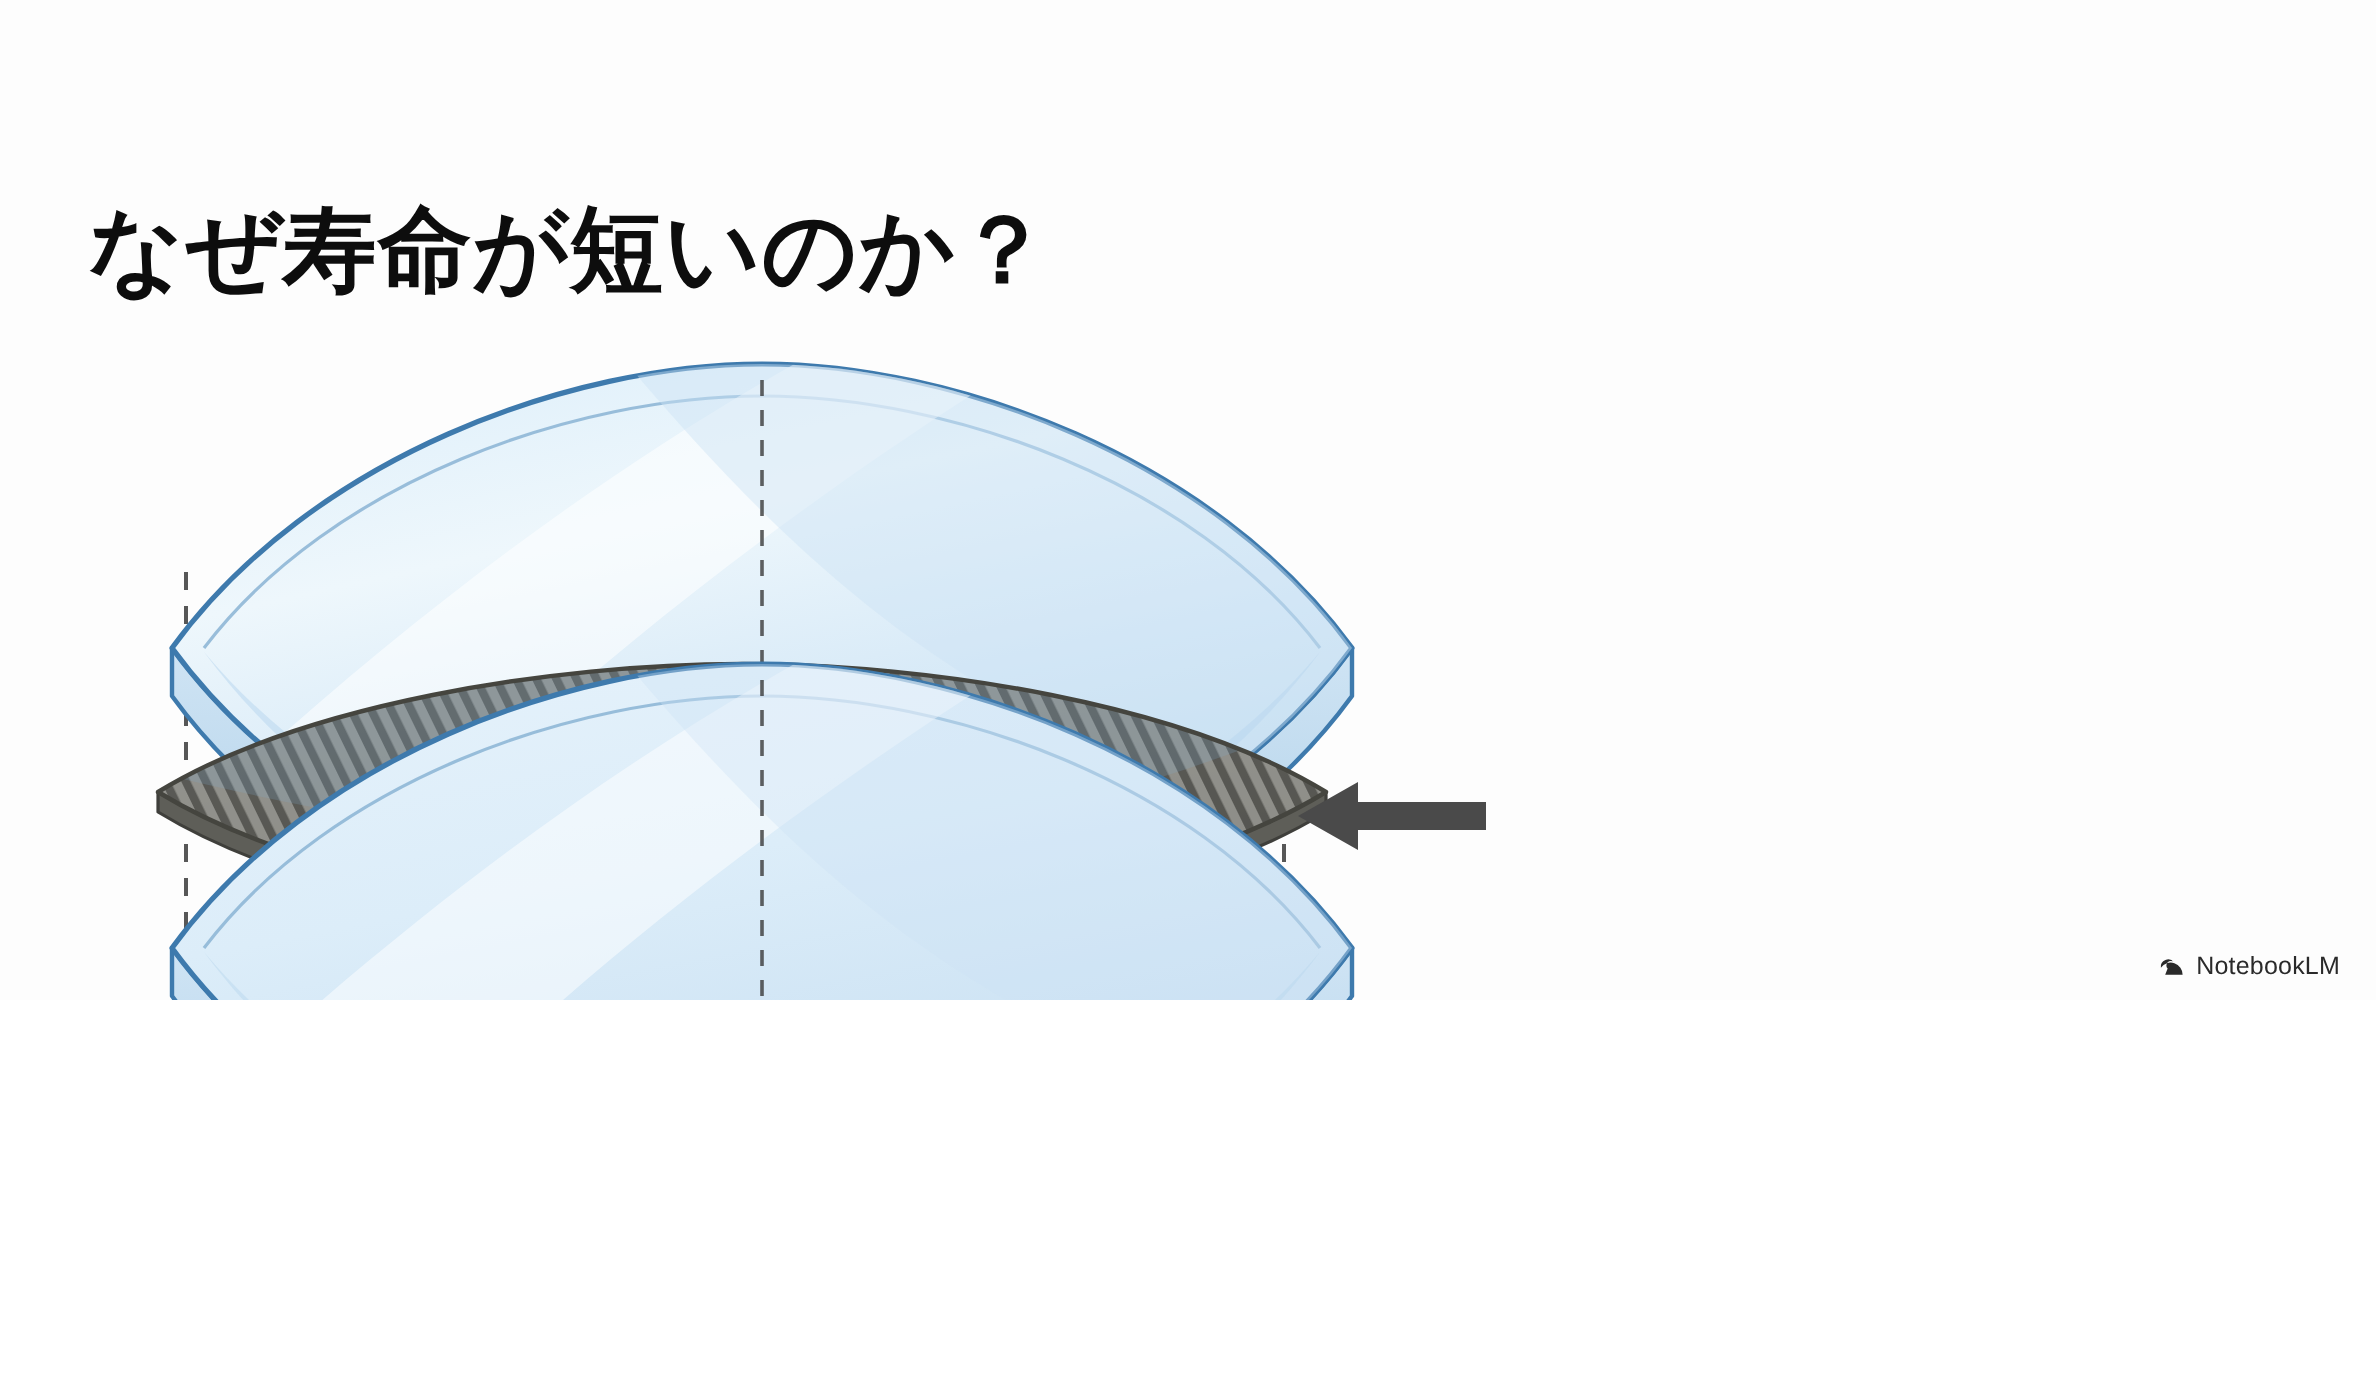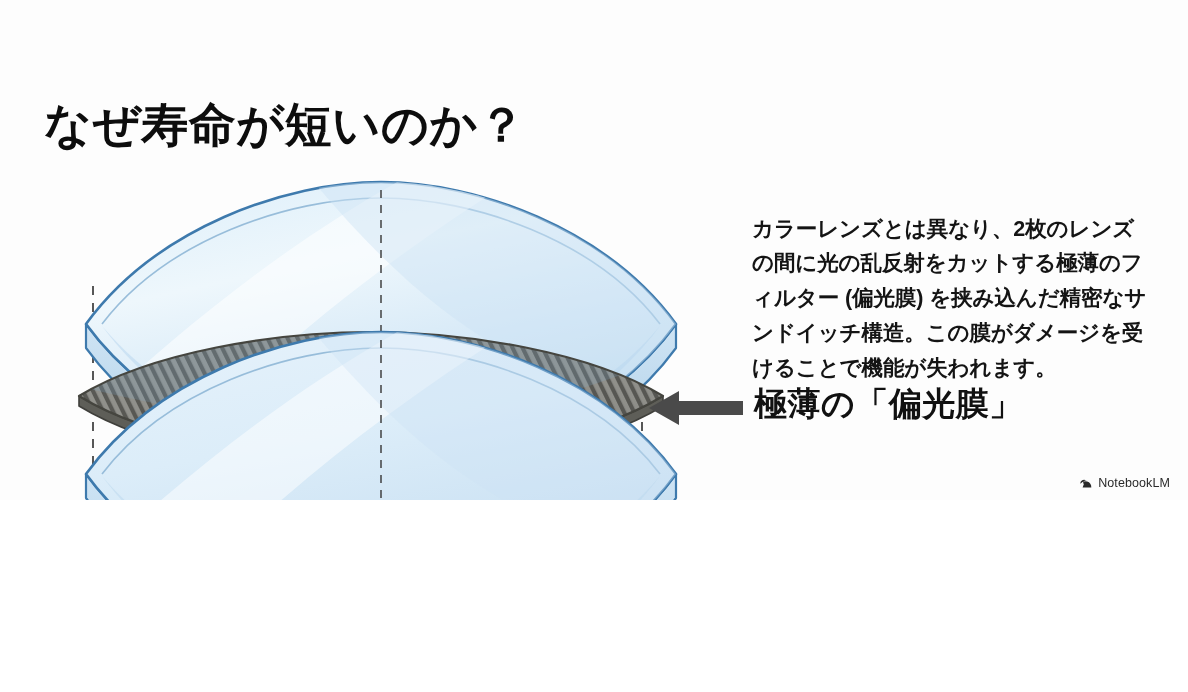--- a/index.html
+++ b/index.html
@@ -230,23 +230,21 @@
       </g>
     </svg>
   </div>
 
   <div id="callout-arrow">
     <svg width="100" height="44" viewBox="0 0 100 44" xmlns="http://www.w3.org/2000/svg">
       <path d="M 4,22 L 34,5 L 34,15 L 98,15 L 98,29 L 34,29 L 34,39 Z" fill="#4a4a4a"></path>
     </svg>
   </div>
 
-  <div id="callout-label">極薄の「偏光膜」</div>
-
-  <p id="body-paragraph">カラーレンズとは異なり、2枚のレンズの間に光の乱反射をカットする極薄のフィルター (偏光膜) を挟み込んだ精密なサンドイッチ構造。この膜がダメージを受けることで機能が失われます。</p>
+
 
   <div id="footer-brand">
     <svg class="brand-mark" width="15" height="15" viewBox="0 0 16 16" xmlns="http://www.w3.org/2000/svg">
       <path d="M14.2 13.2 A6.4 6.4 0 0 0 2.6 9.4 A3.9 3.9 0 0 1 9.6 6.6 A2.1 2.1 0 0 0 6.2 9.9 L4.9 13.2 Z" fill="#2a2a2a"></path>
     </svg>
     <span class="brand-text">NotebookLM</span>
   </div>
 
 </div>
 

